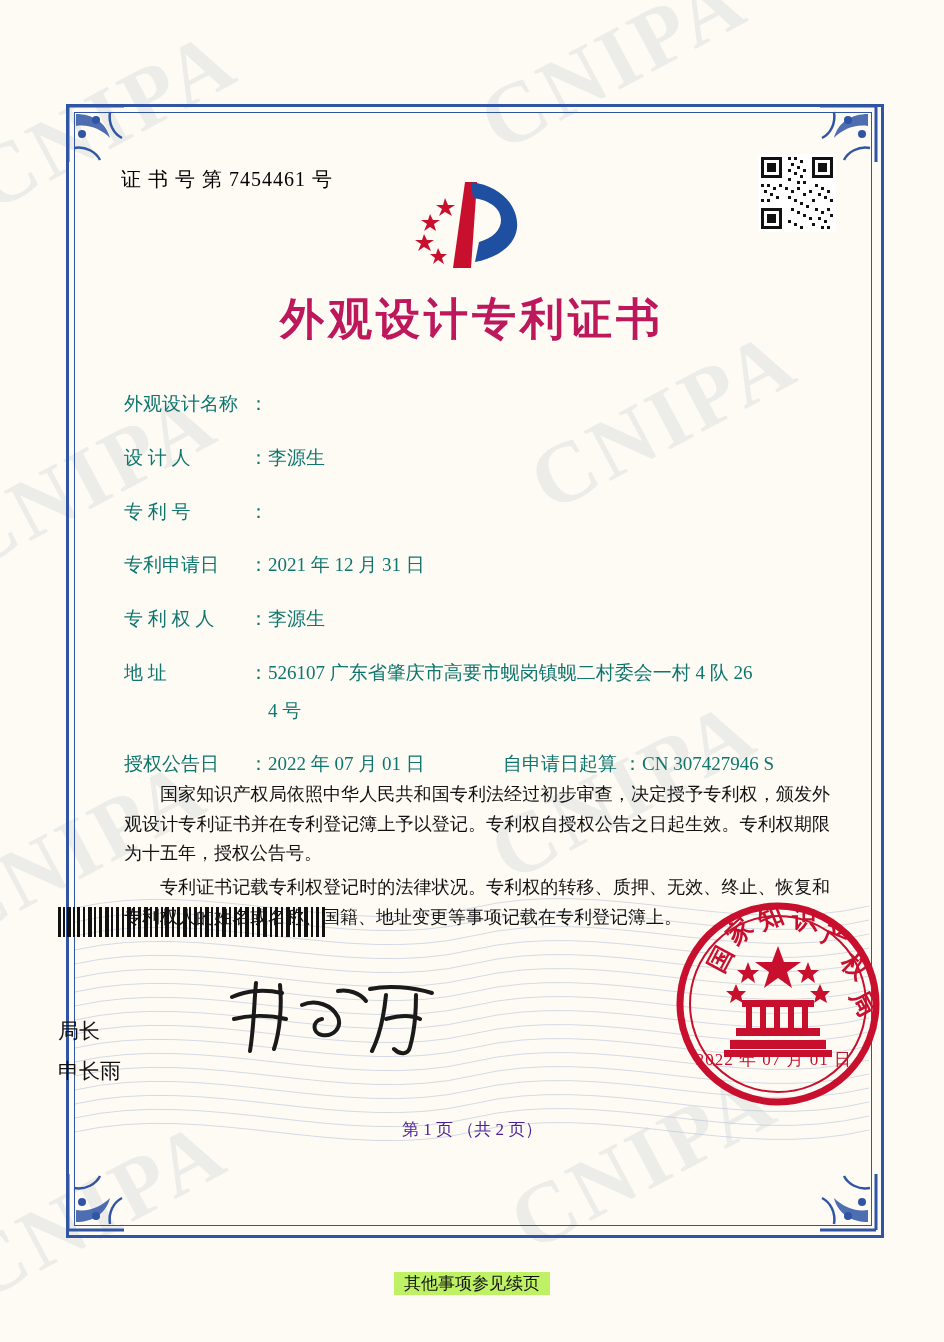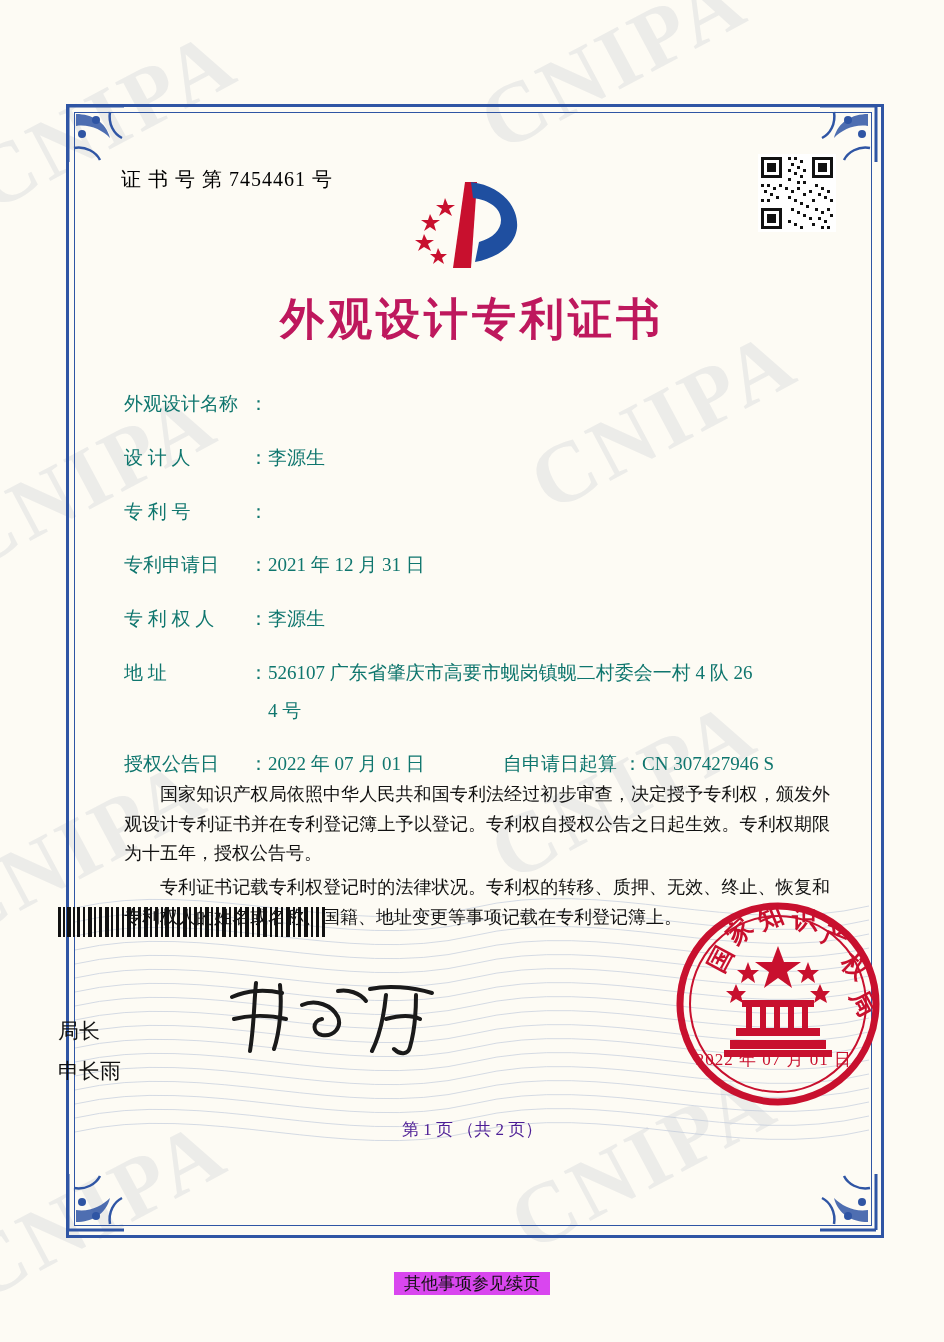--- a/index.html
+++ b/index.html
@@ -234,21 +234,21 @@
     position: absolute;
     left: 0;
     right: 0;
     top: 1272px;
     text-align: center;
     font-size: 17px;
     color: #111;
     z-index: 5;
   }
   .footnote span {
-    background: #d946ef;
+    background: #bef264;
     padding: 2px 10px;
     font-family: Liberation Serif, serif;
   }
 </style>
 </head>
 <body>
 
 <div class="page">
 
   <div class="watermark-layer">

